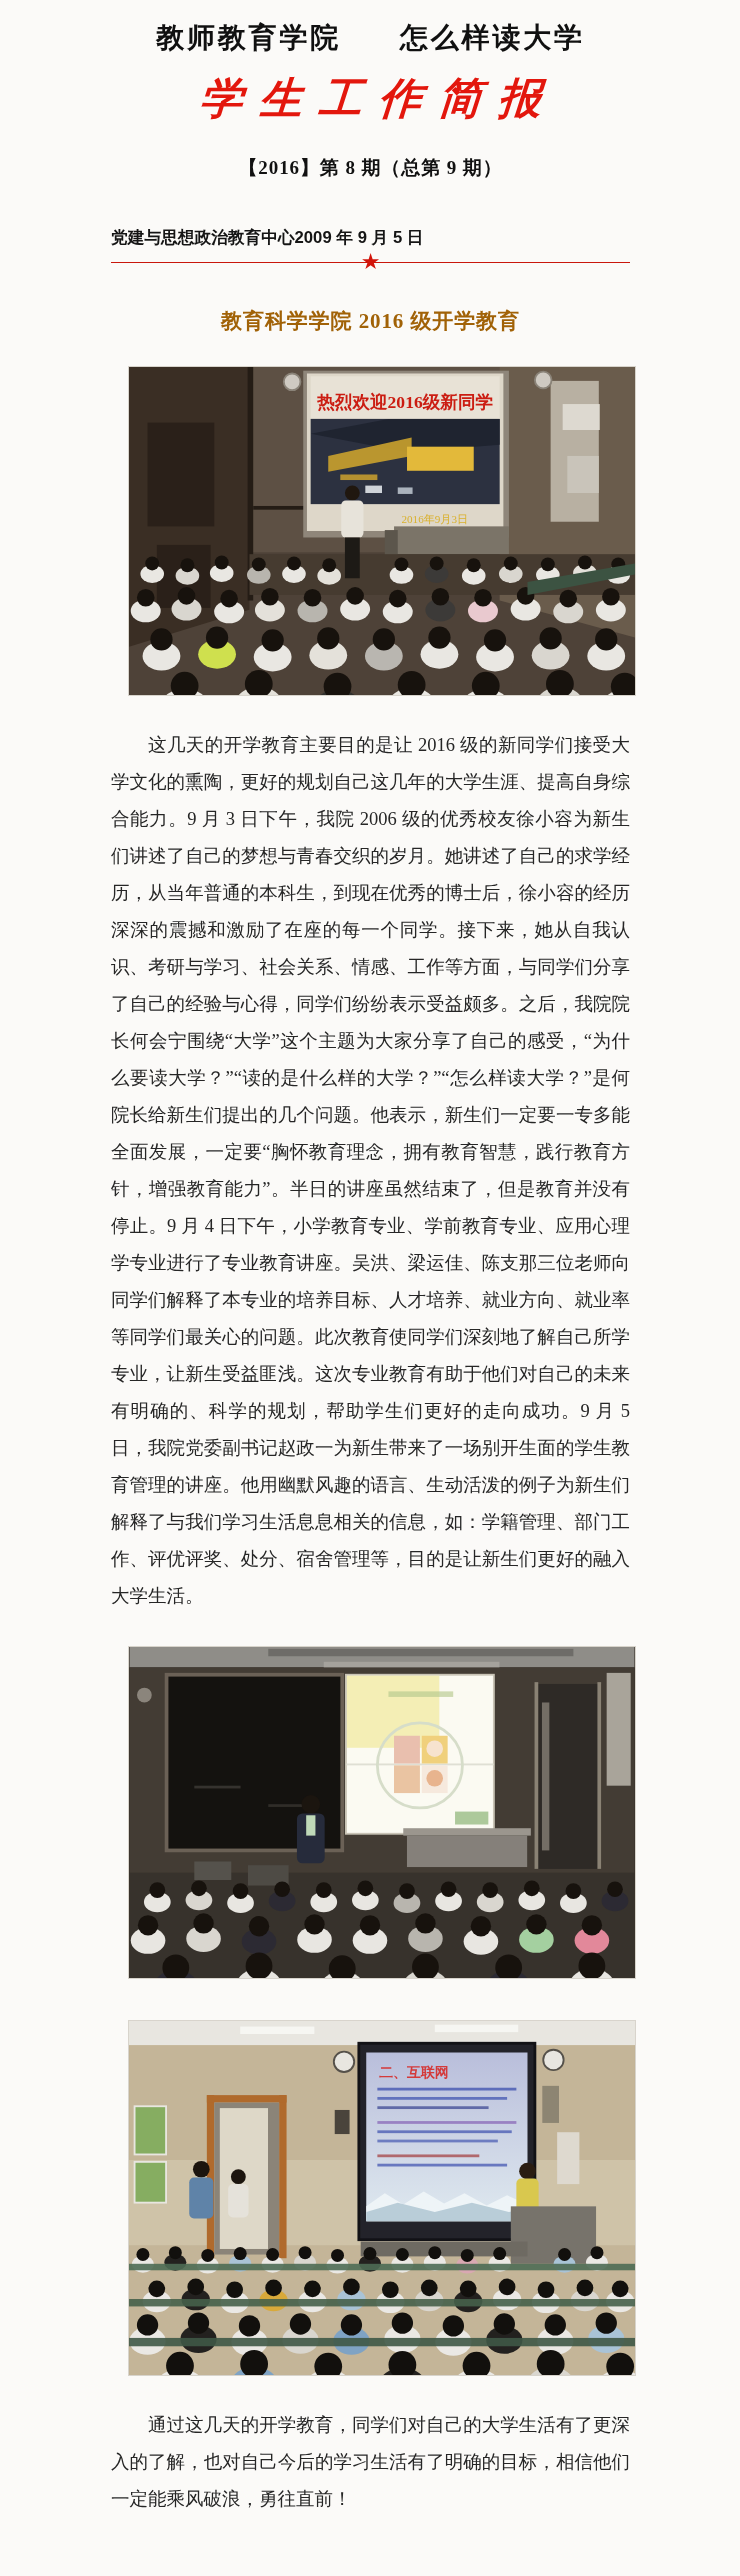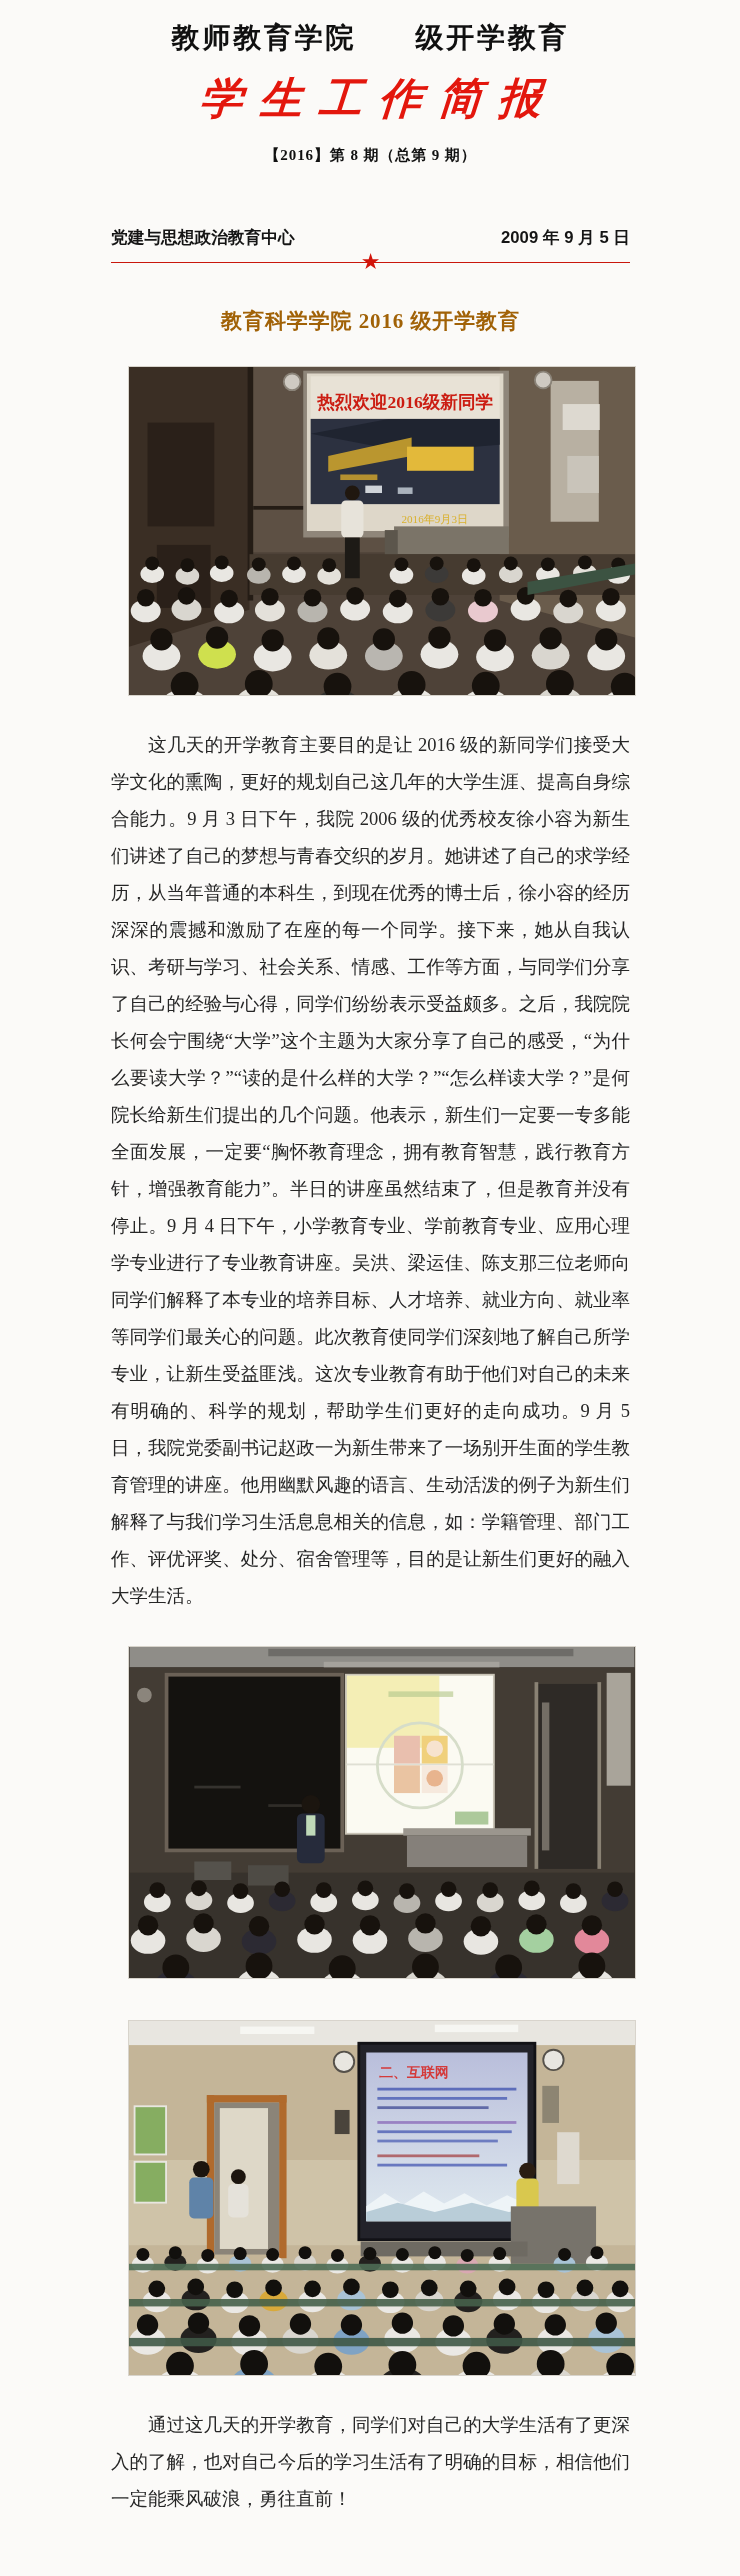--- a/index.html
+++ b/index.html
@@ -10,24 +10,24 @@
   }
   
   .org-line{display:flex;justify-content:center;gap:59px;
     font-family:"Liberation Sans",sans-serif;font-weight:bold;
     font-size:28px;letter-spacing:2.8px;color:#101010;margin-top:3.7px;}
   .masthead-title{
     text-align:center;margin-top:13px;padding-left:16.7px;
     font-size:43px;font-weight:bold;font-style:italic;
     letter-spacing:16.7px;color:#e3170d;transform:skewX(-4deg);
   }
-  .issue-line{text-align:center;margin-top:18px;font-weight:bold;
-    font-size:15px;letter-spacing:0.9px;color:#111;}
-  .meta-row{display:flex;justify-content:space-between;align-items:baseline;
-    margin-top:61px;font-weight:bold;font-size:16.7px;color:#151515;
+  .issue-line{text-align:center;margin-top:27px;font-weight:bold;
+    font-size:19px;letter-spacing:0.9px;color:#111;}
+  .meta-row{display:flex;justify-content:flex-start;align-items:baseline;
+    margin-top:45px;font-weight:bold;font-size:16.7px;color:#151515;
     font-family:"Liberation Sans",sans-serif;}
   .rule{position:relative;border-top:1.9px solid #c9170c;margin-top:13px;height:0;}
   .rule .star{position:absolute;left:50%;top:0;transform:translate(-50%,-56%);
     color:#d2140a;font-size:22px;line-height:1;background:transparent;}
   
   .article-title{text-align:center;margin-top:44px;font-size:21px;
     font-weight:600;letter-spacing:0.9px;color:#a16207;}
   .body-p{margin:15px 0 0 0;font-size:18.5px;line-height:37px;
     text-align:justify;text-indent:2em;color:#262626;}
   figure{margin:15px 0 9.3px 0.9px;padding:16px;}
@@ -35,21 +35,21 @@
   .tight{margin-top:7.4px;}
 </style>
 </head>
 <body>
 
 <div class="page">
 
   <header>
     <div class="org-line">
       <span>教师教育学院</span>
-      <span>级开学教育</span>
+      <span>怎么样读大学</span>
     </div>
     <div class="masthead-title">学生工作简报</div>
     <div class="issue-line">【2016】第 8 期（总第 9 期）</div>
     <div class="meta-row">
       <span>党建与思想政治教育中心</span>
       <span>2009 年 9 月 5 日</span>
     </div>
     <div class="rule">
       <span class="star">★</span>
     </div>

